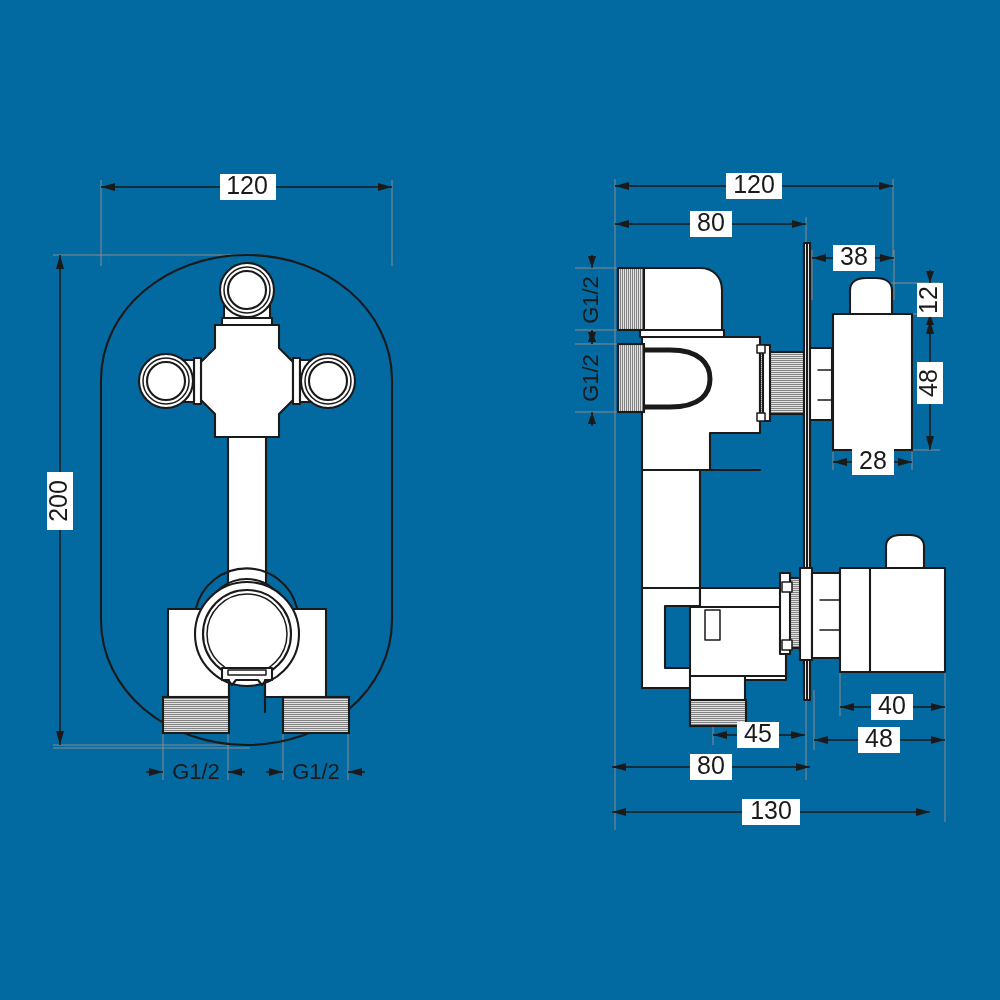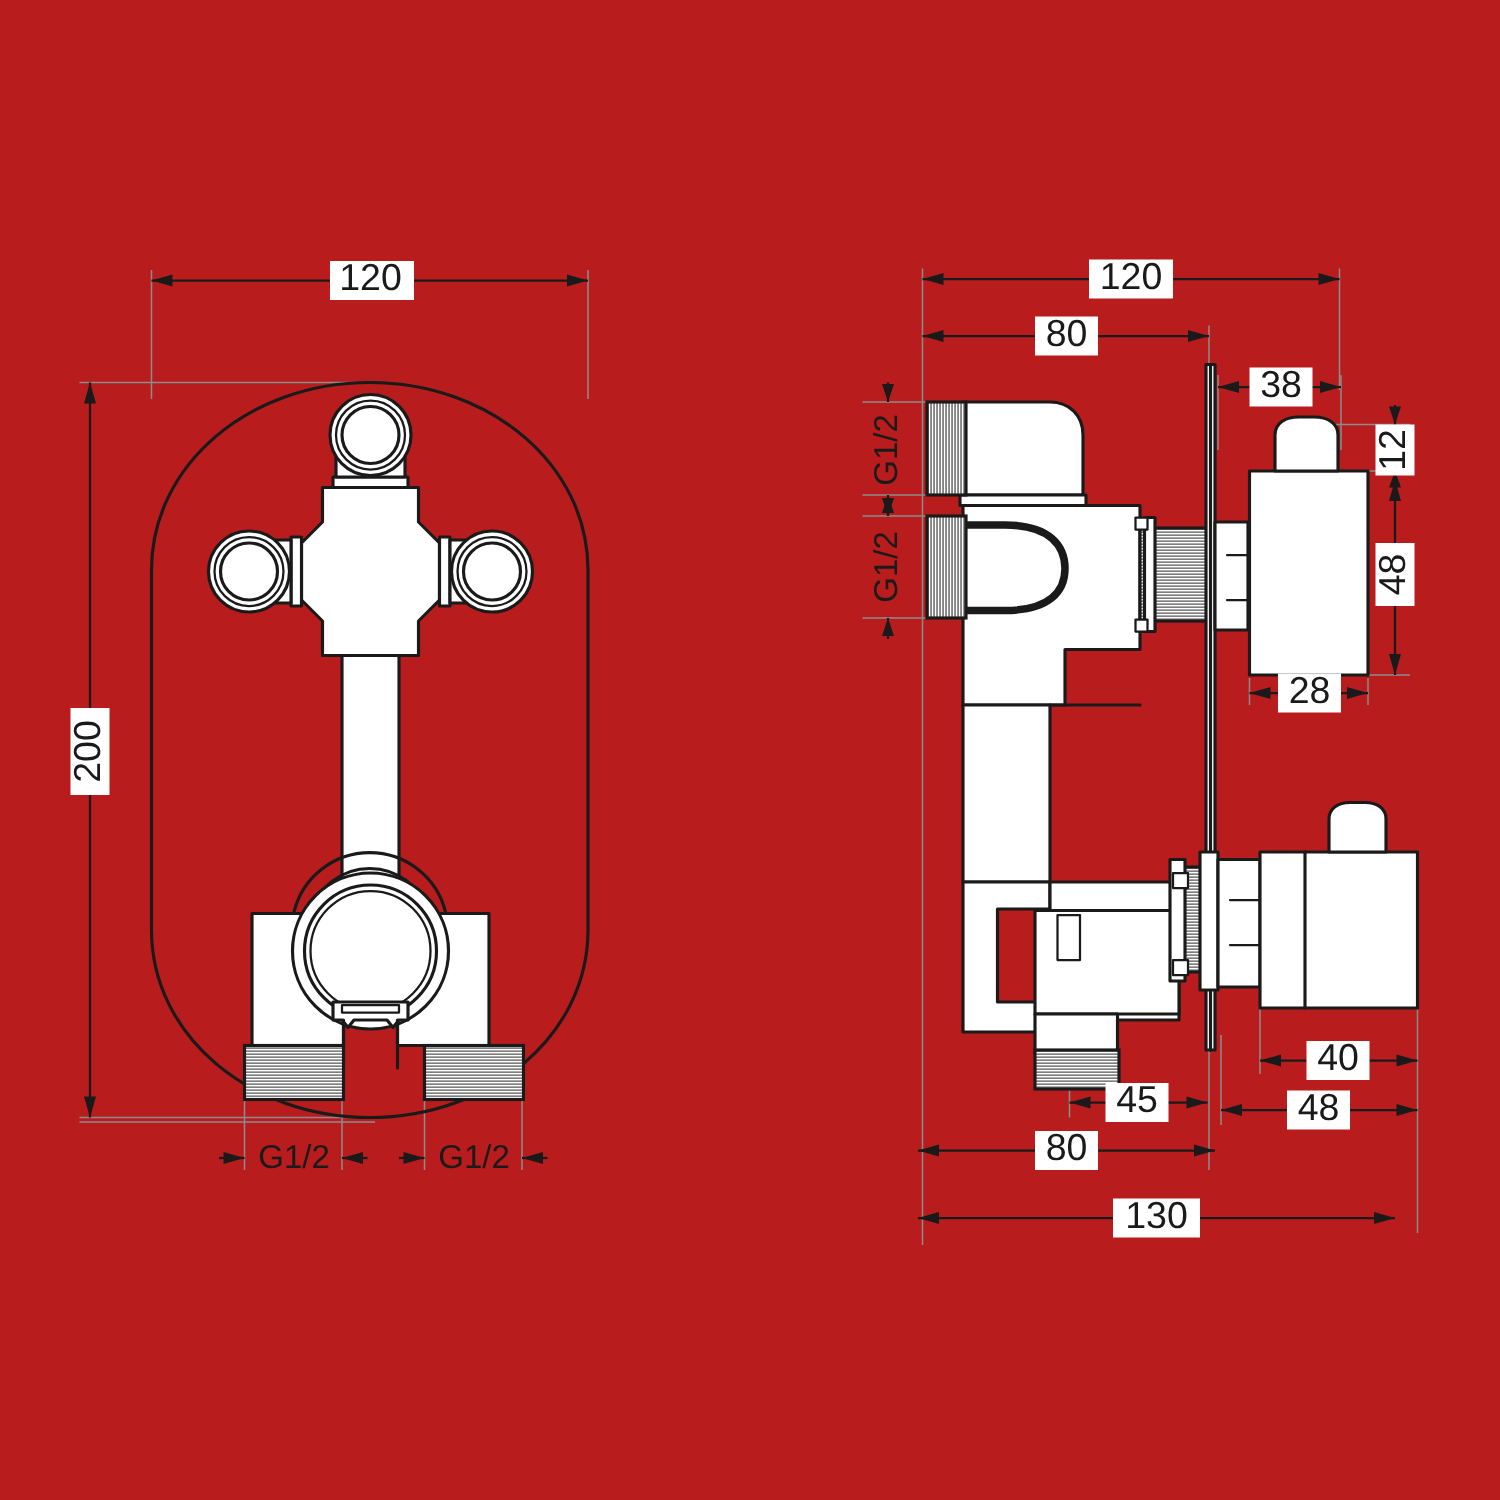--- a/index.html
+++ b/index.html
@@ -11,21 +11,21 @@
   body {
     width: 1000px;
     height: 1000px;
     font-family: "Liberation Sans", sans-serif;
     overflow: hidden;
   }
   #drawing-root {
     position: relative;
     width: 1000px;
     height: 1000px;
-    background: #b91c1c;
+    background: #0369a1;
   }
   svg.sheet {
     display: block;
     width: 1000px;
     height: 1000px;
   }
   .part-line {
     fill: none;
     stroke: #1a1a1a;
     stroke-width: 2.1;

